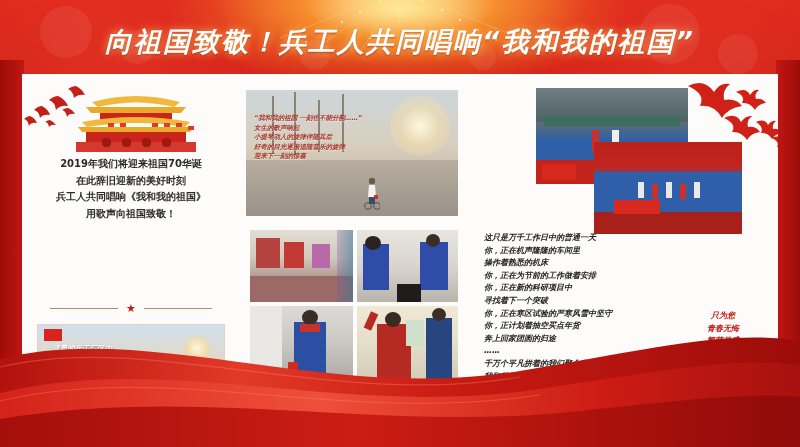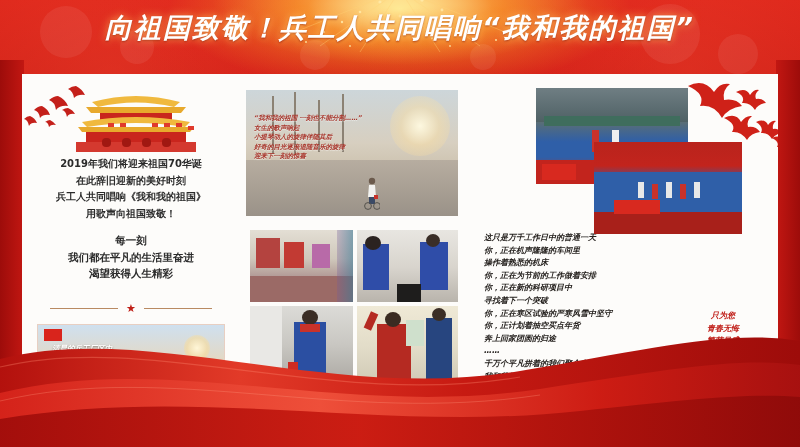--- a/index.html
+++ b/index.html
@@ -15,21 +15,21 @@
       radial-gradient(ellipse 260px 90px at 50% 0%, rgba(255,255,230,.9) 0%, rgba(255,200,80,.4) 40%, rgba(210,30,25,0) 72%),
       radial-gradient(circle at 14% 18%, rgba(255,90,60,.35) 0%, rgba(200,20,20,0) 42%),
       radial-gradient(circle at 86% 16%, rgba(255,90,60,.32) 0%, rgba(200,20,20,0) 42%),
       linear-gradient(180deg,#d81e16 0%,#c01410 32%,#ad0e0c 68%,#9c0b0a 100%);
   }
 
   
   .header{position:absolute;left:0;top:0;width:800px;height:78px;overflow:hidden;}
   .spark{position:absolute;border-radius:50%;}
   .title{
-    position:absolute;left:0;top:10px;width:800px;text-align:center;
+    position:absolute;left:0;top:24px;width:800px;text-align:center;
     font-family:"DejaVu Sans","Liberation Sans",sans-serif;
     font-size:27px;font-weight:bold;color:#fff;letter-spacing:2px;
     text-shadow:0 0 9px rgba(255,190,90,.95),0 1px 2px rgba(120,0,0,.65);
     font-style:italic;white-space:nowrap;
   }
   .bokeh{position:absolute;border-radius:50%;background:rgba(255,255,255,.07);}
 
   
   .card{
     position:absolute;left:22px;top:74px;width:756px;height:338px;
@@ -222,23 +222,20 @@
             <rect x="108" y="37" width="6" height="4"></rect>
           <rect x="120" y="37" width="6" height="4"></rect>
             <rect x="132" y="40" width="6" height="4"></rect>
         </g>
       </svg>
 
       <div class="lead" style="white-space:pre-line;">2019年我们将迎来祖国70华诞
 在此辞旧迎新的美好时刻
 兵工人共同唱响《我和我的祖国》
 用歌声向祖国致敬！</div>
-      <div class="lead2" style="white-space:pre-line;">每一刻
-我们都在平凡的生活里奋进
-渴望获得人生精彩</div>
 
       <div class="divider">
         <div class="divline" style="left:0;width:68px;"></div>
         <div class="divline" style="left:94px;width:68px;"></div>
         <div class="divstar">★</div>
       </div>
 
       <div class="photoLB">
         <div class="sun"></div>
         <div class="grnd"></div>

